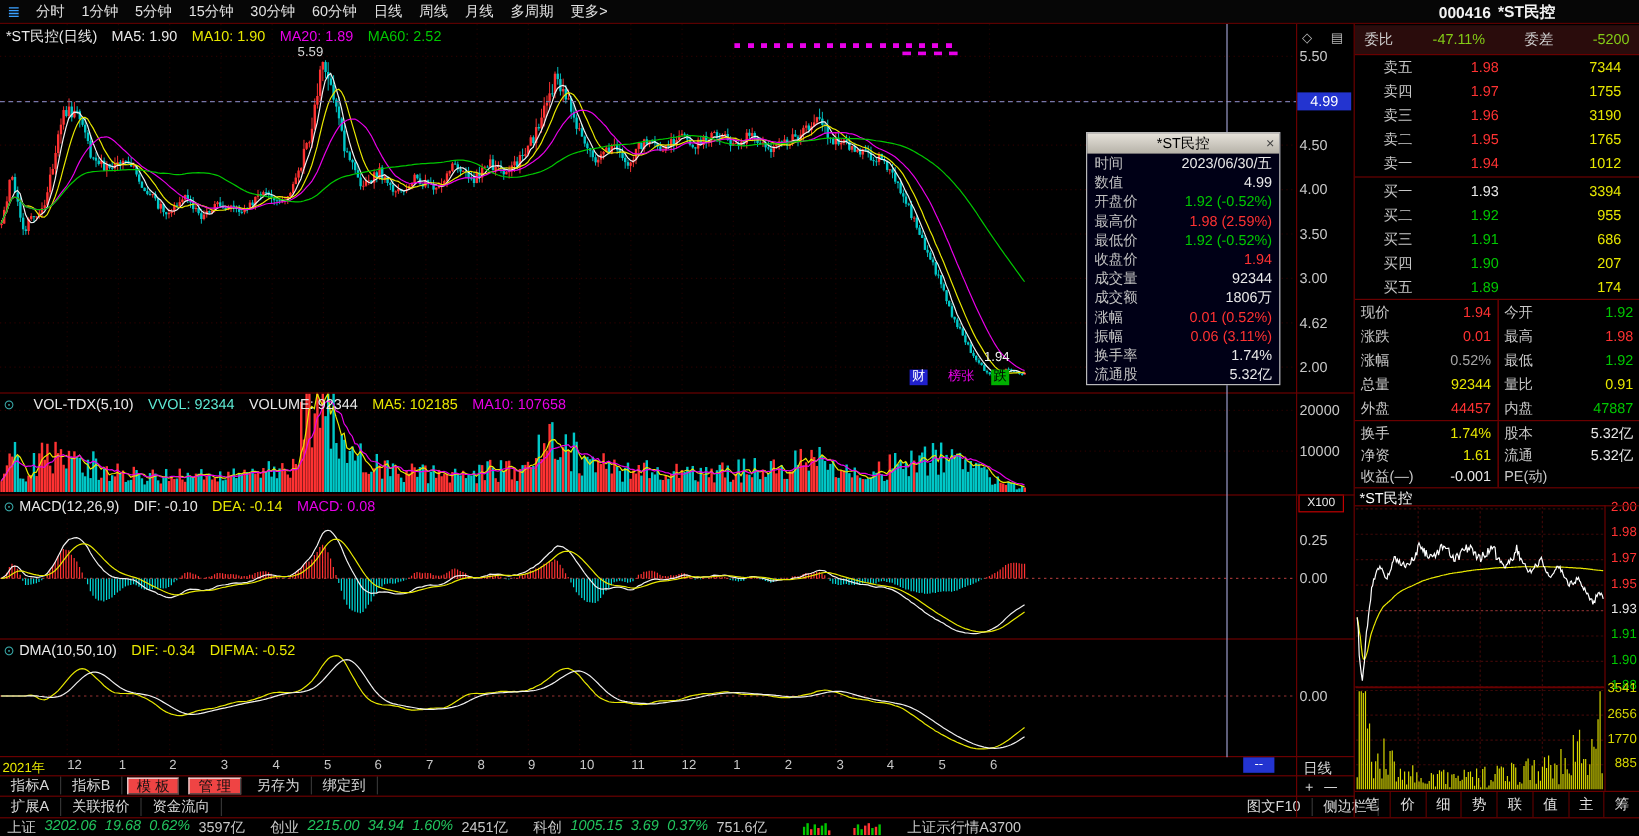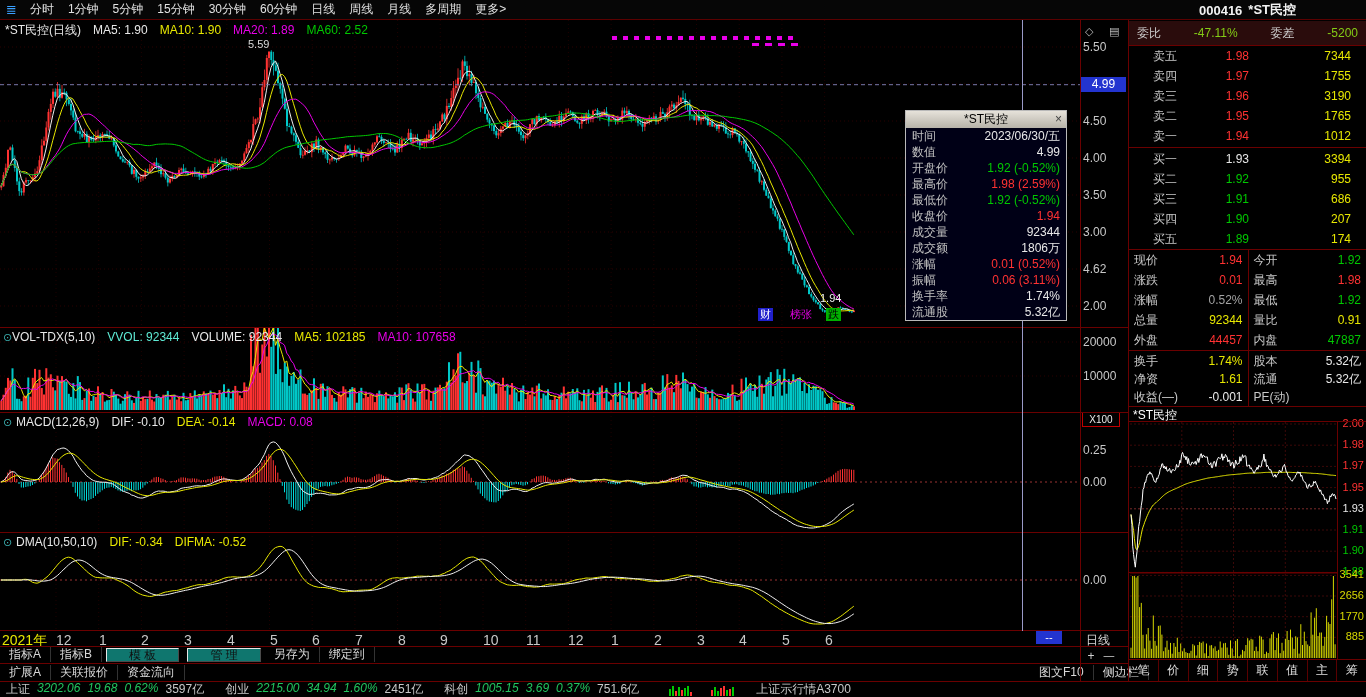--- a/index.html
+++ b/index.html
@@ -28,28 +28,28 @@
 
 #axisCol{left:1081px;top:20px;width:47px;height:661px;}
 .axlabel{position:absolute;left:2px;color:#c8c8c8;white-space:nowrap;}
 .cursorTag{position:absolute;left:0;top:57px;width:45px;height:15px;background:#2334d0;color:#fff;line-height:15px;text-align:center;}
 .x100{position:absolute;left:1px;top:392px;width:36px;height:13px;border:1px solid #c00000;color:#e8e8e8;font-size:10px;line-height:13px;text-align:center;}
 .acicon{position:absolute;top:5px;color:#b8b8b8;font-size:11px;}
 .period{position:absolute;left:5px;top:612px;color:#d8d8d8;}
 .zoomb{position:absolute;top:629px;width:14px;text-align:center;color:#d0d0d0;}
 
 #timeline{left:0;top:630px;width:1080px;height:16px;}
-.tmonth{position:absolute;top:2px;color:#c8c8c8;font-size:14px;}
+.tmonth{position:absolute;top:2px;color:#c8c8c8;font-size:11px;}
 .tyear{color:#e8e800 !important;}
 .tcursor{position:absolute;top:1px;width:26px;height:13px;background:#2334d0;color:#fff;text-align:center;line-height:13px;font-size:11px;}
 .trow1{left:0;top:646px;width:1080px;height:17px;display:flex;align-items:center;}
 .trow2{left:0;top:663px;width:1028px;height:18px;display:flex;align-items:center;}
 #t2right{left:1030px;top:663px;height:18px;display:flex;align-items:center;}
 .flat{padding:0 9px;color:#d8d8d8;border-right:1px solid #333;line-height:15px;white-space:nowrap;}
-.btn{background:#0f766e;color:#111;border:1px solid #e6e6e6;border-right-color:#4a4a4a;border-bottom-color:#4a4a4a;line-height:12px;padding:0 22px;margin:0 4px;white-space:nowrap;}
+.btn{background:#ef4444;color:#111;border:1px solid #e6e6e6;border-right-color:#4a4a4a;border-bottom-color:#4a4a4a;line-height:12px;padding:0 7px;margin:0 4px;white-space:nowrap;}
 
 .tip{position:absolute;left:905px;top:110px;width:160px;background:#000016;border:1px solid #b9b9b9;z-index:6;}
 .tipTitle{height:17px;background:linear-gradient(#e6e2da,#b6b2a8);color:#000;text-align:center;line-height:17px;position:relative;}
 .tipClose{position:absolute;right:4px;top:0;color:#444;}
 .trowi{display:flex;justify-content:space-between;height:16px;line-height:16px;padding:0 6px;}
 .tl{color:#c0c0c0;}
 
 .weibi{left:1129px;top:21px;width:237px;height:24px;background:#2a0c0c;display:flex;align-items:center;justify-content:space-between;padding:0 8px;box-sizing:border-box;}
 .wl{color:#cfcfcf;} .gval{color:#84cc16;}
 #sellRows{left:1129px;top:46px;width:237px;} #buyRows{left:1129px;top:149px;width:237px;}
@@ -1747,21 +1747,21 @@
     </div>
 
   <div id="mainLabels" class="plabels" style="left:5px;top:23px;">
       <span class="plabel" style="color:#e8e8e8">*ST民控(日线)</span>
       <span class="plabel" style="color:#e8e8e8">MA5: 1.90</span>
       <span class="plabel" style="color:#e8e800">MA10: 1.90</span>
       <span class="plabel" style="color:#e800e8">MA20: 1.89</span>
       <span class="plabel" style="color:#00c800">MA60: 2.52</span>
     </div>
   <span class="cicon" style="left:3px;top:331px;">⊙</span>
-  <div id="volLabels" class="plabels" style="left:12px;top:330px;">
+  <div id="volLabels" class="plabels" style="left:28px;top:330px;">
       <span class="plabel" style="color:#e8e8e8">VOL-TDX(5,10)</span>
       <span class="plabel" style="color:#5eead4">VVOL: 92344</span>
       <span class="plabel" style="color:#e8e8e8">VOLUME: 92344</span>
       <span class="plabel" style="color:#e8e800">MA5: 102185</span>
       <span class="plabel" style="color:#e800e8">MA10: 107658</span>
     </div>
   <span class="cicon" style="left:3px;top:416px;">⊙</span>
   <div id="macdLabels" class="plabels" style="left:16px;top:415px;">
       <span class="plabel" style="color:#e8e8e8">MACD(12,26,9)</span>
       <span class="plabel" style="color:#e8e8e8">DIF: -0.10</span>

